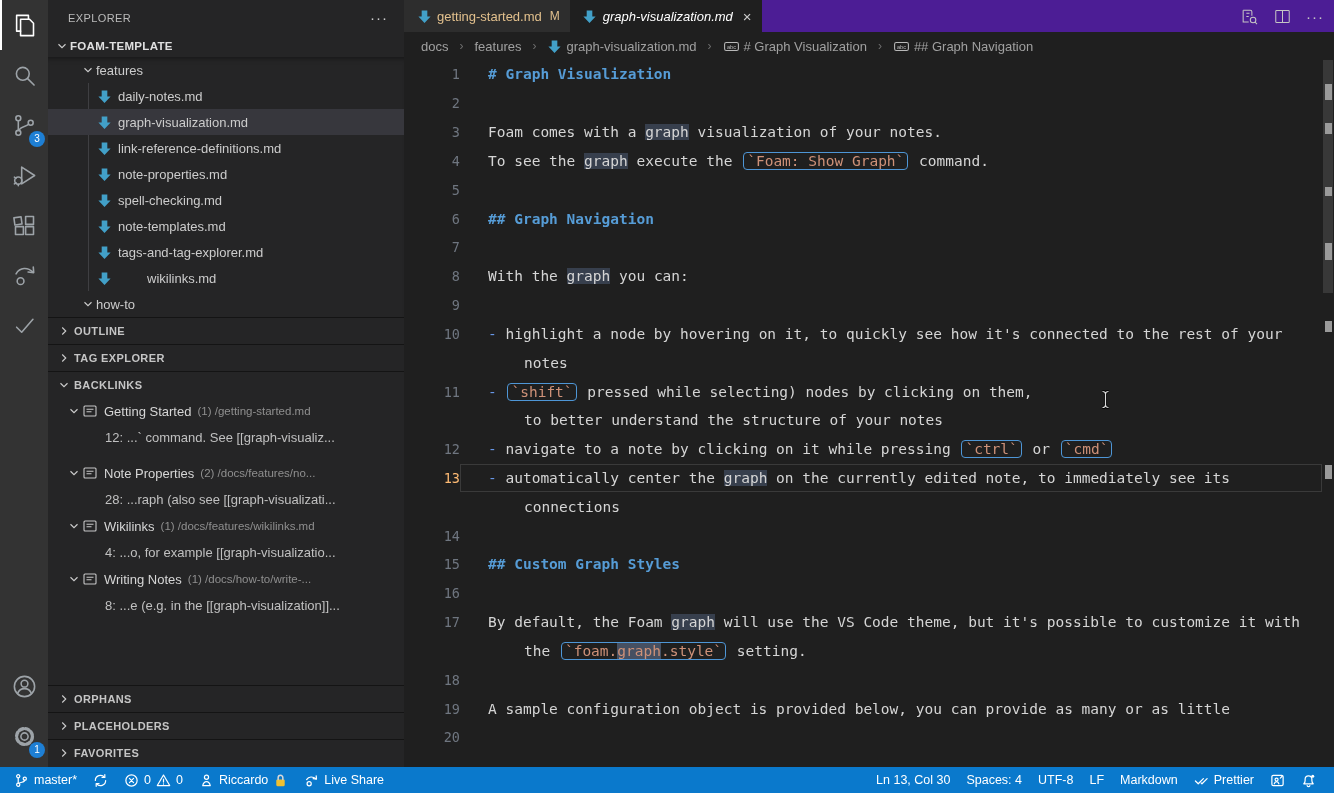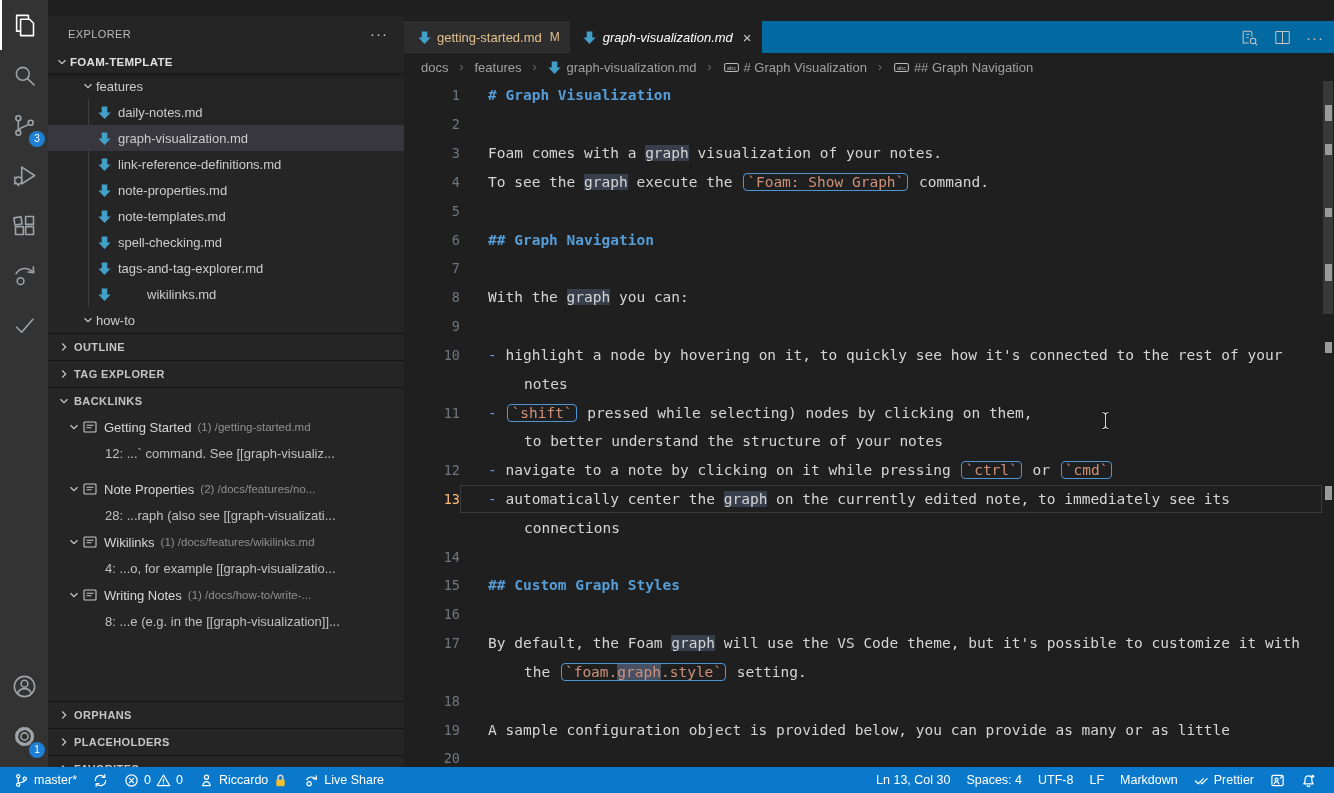--- a/index.html
+++ b/index.html
@@ -9,21 +9,21 @@
 
   
   .activitybar { position:absolute; left:0; top:0; width:48px; height:767px; background:#333333; z-index:5; }
   .ab-item { position:relative; width:48px; height:50px; display:flex; align-items:center; justify-content:center; color:#9da3a8; cursor:pointer; }
   .ab-item.active { color:#ffffff; box-shadow: inset 2px 0 0 #ffffff; }
   .ab-item svg { width:27px; height:27px; stroke:currentColor; fill:none; stroke-width:1.4; stroke-linecap:round; stroke-linejoin:round; }
   .ab-badge { position:absolute; right:3px; bottom:3px; min-width:16px; height:16px; border-radius:9px; background:#1e7fd4; color:#fff; font-size:10px; line-height:16px; text-align:center; padding:0 3px; font-family:"Liberation Sans",sans-serif; }
   .ab-bottom { position:absolute; bottom:6px; left:0; width:48px; }
 
   
-  .sidebar { position:absolute; left:48px; top:16px; width:356px; height:767px; background:#252526; color:#cccccc; font-size:13px; }
+  .sidebar { position:absolute; left:48px; top:0; width:356px; height:767px; background:#252526; color:#cccccc; font-size:13px; }
   .sb-title { height:35px; display:flex; align-items:center; padding:0 16px 0 20px; color:#bbbbbb; font-size:11px; letter-spacing:0.4px; }
   .sb-title .more { margin-left:auto; color:#cccccc; font-size:15px; letter-spacing:1px; cursor:pointer; }
   .sb-root { height:22px; display:flex; align-items:center; padding-left:6px; font-weight:bold; font-size:11.5px; color:#e0e0e0; letter-spacing:0.3px; cursor:pointer; }
   .tree { position:relative; height:260px; box-shadow: inset 0 6px 6px -6px rgba(0,0,0,0.6); }
   .tree-row { position:relative; height:26px; display:flex; align-items:center; cursor:pointer; color:#cccccc; }
   .tree-row.sel { background:#37373d; }
   .tree-guide { position:absolute; left:40px; top:26px; width:1px; height:208px; background:#3f3f42; }
   .chev { width:16px; height:16px; flex:0 0 16px; display:inline-flex; align-items:center; justify-content:center; }
   .chev svg { width:14px; height:14px; }
   .ficon { width:16px; height:16px; flex:0 0 16px; display:inline-flex; align-items:center; justify-content:center; margin-right:6px; }
@@ -31,21 +31,21 @@
   .sect .chev { margin-right:2px; }
   .backlinks-list { }
   .bl-row { height:26.5px; display:flex; align-items:center; cursor:pointer; }
   .bl-title { color:#d6d6d6; white-space:nowrap; }
   .bl-meta { color:#8f8f8f; font-size:11.5px; margin-left:6px; white-space:nowrap; overflow:hidden; }
   .bl-snippet { height:26.5px; display:flex; align-items:center; padding-left:57px; color:#c0c0c0; white-space:nowrap; overflow:hidden; cursor:pointer; }
   .sb-bottom { position:absolute; bottom:1px; left:0; width:356px; }
 
   
   .editorgroup { position:absolute; left:404px; top:0; width:930px; height:767px; background:#1f1f1f; }
-  .tabsbar { height:32px; background:#0369a1; display:flex; align-items:stretch;margin-top:21px; }
+  .tabsbar { height:32px; background:#4c1d95; display:flex; align-items:stretch; }
   .tab { display:flex; align-items:center; padding:0 10px 0 12px; font-size:13px; cursor:pointer; }
   .tab .ficon { margin-right:5px; }
   .tab1 { background:#2d2d2d; color:#e2c08d; }
   .tab1 .badge-m { margin-left:8px; font-size:12px; color:#e2c08d; }
   .tab2 { background:#1f1f1f; color:#ffffff; }
   .tab2 .lbl { font-style:italic; }
   .tab-close { margin-left:10px; color:#cccccc; font-size:15px; line-height:1; cursor:pointer; }
   .tabs-fill { flex:1; display:flex; align-items:center; justify-content:flex-end; padding-right:10px; gap:14px; color:#c5c5c5; }
   .ea-icon { display:inline-flex; cursor:pointer; }
   .ea-icon svg { width:19px; height:19px; stroke:currentColor; fill:none; stroke-width:1.3; }
@@ -210,29 +210,29 @@
             </svg>
           </span>
           <span>note-properties.md</span>
         </div>
         <div class="tree-row" style="padding-left: 48px;">
           <span class="ficon" style="display: inline-flex; align-items: center;">
             <svg width="15" height="15" viewBox="0 0 16 16">
               <path fill="#42a0c8" d="M5 1.5h6v6.5h3.5L8 15 1.5 8H5z"></path>
             </svg>
           </span>
+          <span>spell-checking.md</span>
+        </div>
+        <div class="tree-row" style="padding-left: 48px;">
+          <span class="ficon" style="display: inline-flex; align-items: center;">
+            <svg width="15" height="15" viewBox="0 0 16 16">
+              <path fill="#42a0c8" d="M5 1.5h6v6.5h3.5L8 15 1.5 8H5z"></path>
+            </svg>
+          </span>
           <span>note-templates.md</span>
-        </div>
-        <div class="tree-row" style="padding-left: 48px;">
-          <span class="ficon" style="display: inline-flex; align-items: center;">
-            <svg width="15" height="15" viewBox="0 0 16 16">
-              <path fill="#42a0c8" d="M5 1.5h6v6.5h3.5L8 15 1.5 8H5z"></path>
-            </svg>
-          </span>
-          <span>spell-checking.md</span>
         </div>
         <div class="tree-row" style="padding-left: 48px;">
           <span class="ficon" style="display: inline-flex; align-items: center;">
             <svg width="15" height="15" viewBox="0 0 16 16">
               <path fill="#42a0c8" d="M5 1.5h6v6.5h3.5L8 15 1.5 8H5z"></path>
             </svg>
           </span>
           <span>tags-and-tag-explorer.md</span>
         </div>
         <div class="tree-row" style="padding-left: 48px; gap: 29px;">

